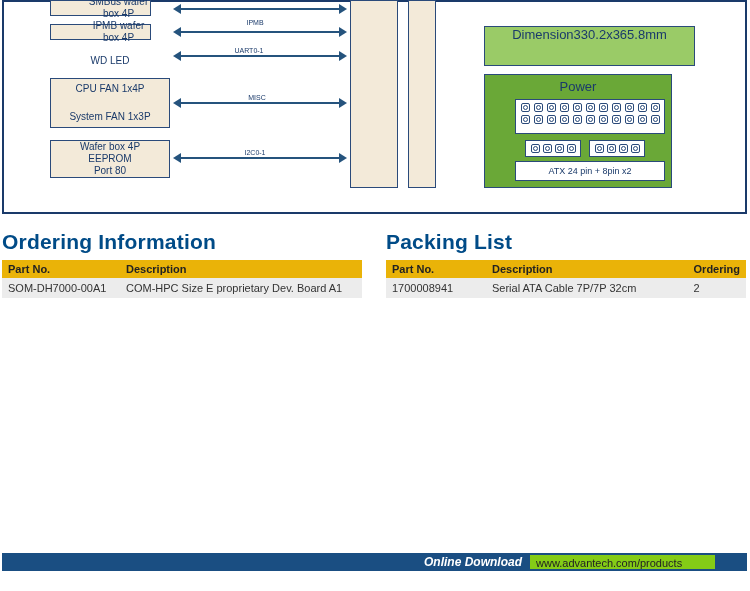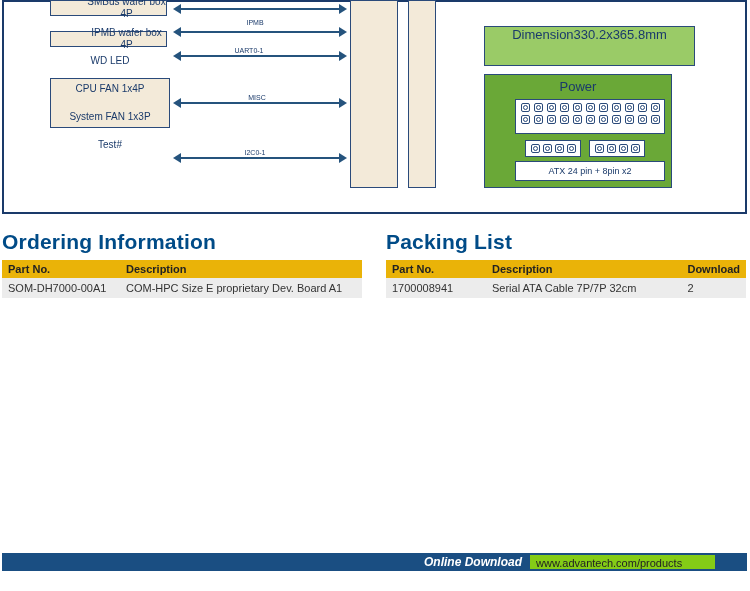--- a/index.html
+++ b/index.html
@@ -2,21 +2,21 @@
 <html><head>
 <meta charset="utf-8">
 <style>
   * { box-sizing: border-box; margin: 0; padding: 0; }
   body { font-family: Arial, Helvetica, sans-serif; background: #fff; width: 750px; height: 591px; position: relative; overflow: hidden; }
   
   .diagram-wrap { position: absolute; left: 2px; top: 0; width: 745px; height: 214px; border: 2px solid #1a3a6a; background: #fff; }
   
   
   .lbox { position: absolute; border: 1px solid #2a4a7a; background: #f3ead9; font-size: 10px; color: #1a3a6a; display: flex; flex-direction: column; align-items: center; justify-content: center; text-align: center; line-height: 1.2; }
-  .lbox-sm { left: 46px; width: 117px; height: 16px; padding-left: 36px; }
+  .lbox-sm { left: 46px; width: 101px; height: 16px; padding-left: 36px; }
   .lbox-md { left: 46px; width: 120px; }
   
   
   .arrow-line { position: absolute; height: 2px; background: #25537d; }
   .arrow-line::before, .arrow-line::after { content: ""; position: absolute; width: 0; height: 0; border-top: 5px solid transparent; border-bottom: 5px solid transparent; top: -4px; }
   .arrow-line::before { left: -7px; border-right: 8px solid #25537d; }
   .arrow-line::after { right: -7px; border-left: 8px solid #25537d; }
   .arrow-label { position: absolute; font-size: 7px; color: #1a3a6a; text-align: center; }
   
   
@@ -50,28 +50,33 @@
   .bar-tail { width: 32px; height: 18px; background: #1a4e82; }
 </style>
 </head>
 <body>
 
 <div class="diagram-wrap">
 
   <div class="lbox lbox-sm" style="top:-2px;">
     <span>SMBus wafer box 4P</span>
   </div>
-  <div class="lbox lbox-sm" style="top:29px;">
+  <div class="lbox lbox-sm" style="top:22px;">
     <span>IPMB wafer box 4P</span>
   </div>
   <div class="lbox lbox-md" style="top:76px; height:50px;gap:16px;">
     <span>WD LED</span>
     <span>CPU FAN 1x4P</span>
     <span>System FAN 1x3P</span>
     <span>Test#</span>
+  </div>
+  <div class="lbox lbox-md" style="top:138px; height:38px;">
+    <span>Wafer box 4P</span>
+    <span>EEPROM</span>
+    <span>Port 80</span>
   </div>
 
   <div class="arrow-line" style="left:176px; top:6px; width:160px;"></div>
 
   <div class="arrow-line" style="left:176px; top:29px; width:160px;"></div>
   <span class="arrow-label" style="left:216px; top:17px; width:70px;">IPMB</span>
 
   <div class="arrow-line" style="left:176px; top:53px; width:160px;"></div>
   <span class="arrow-label" style="left:210px; top:45px; width:70px;">UART0-1</span>
 
@@ -156,21 +161,21 @@
     </table>
 </div>
 
 <div style="position:absolute; left:386px; top:230px; width:360px;">
   <div class="section-h">Packing List</div>
   <table style="width:100%; margin-top:6px;">
     <tbody>
         <tr>
       <th style="width:100px;">Part No.</th>
       <th>Description</th>
-      <th style="width:54px;">Download</th>
+      <th style="width:54px;">Ordering</th>
     </tr>
     <tr>
       <td>1700008941</td>
       <td>Serial ATA Cable 7P/7P 32cm</td>
       <td>2</td>
     </tr>
   </tbody>
     </table>
 </div>
 

